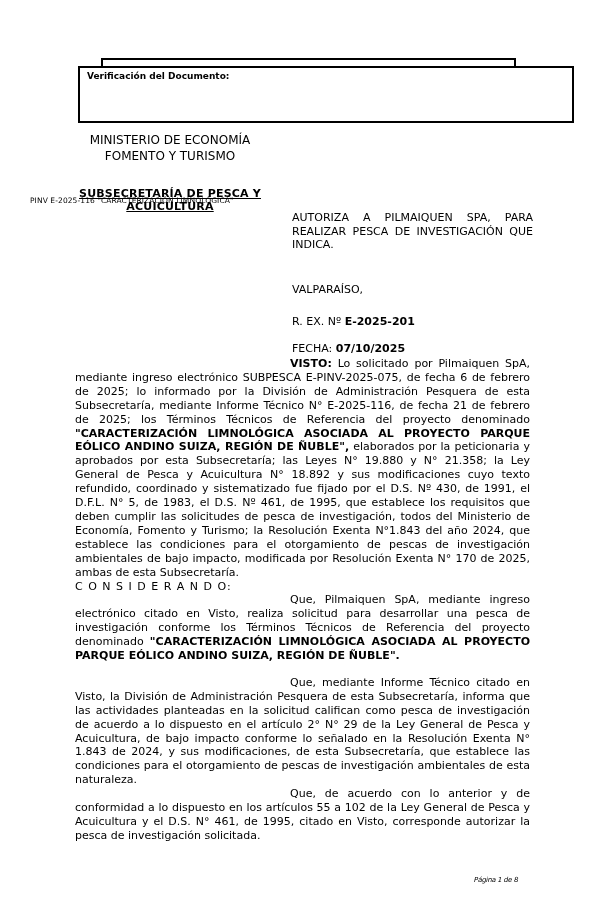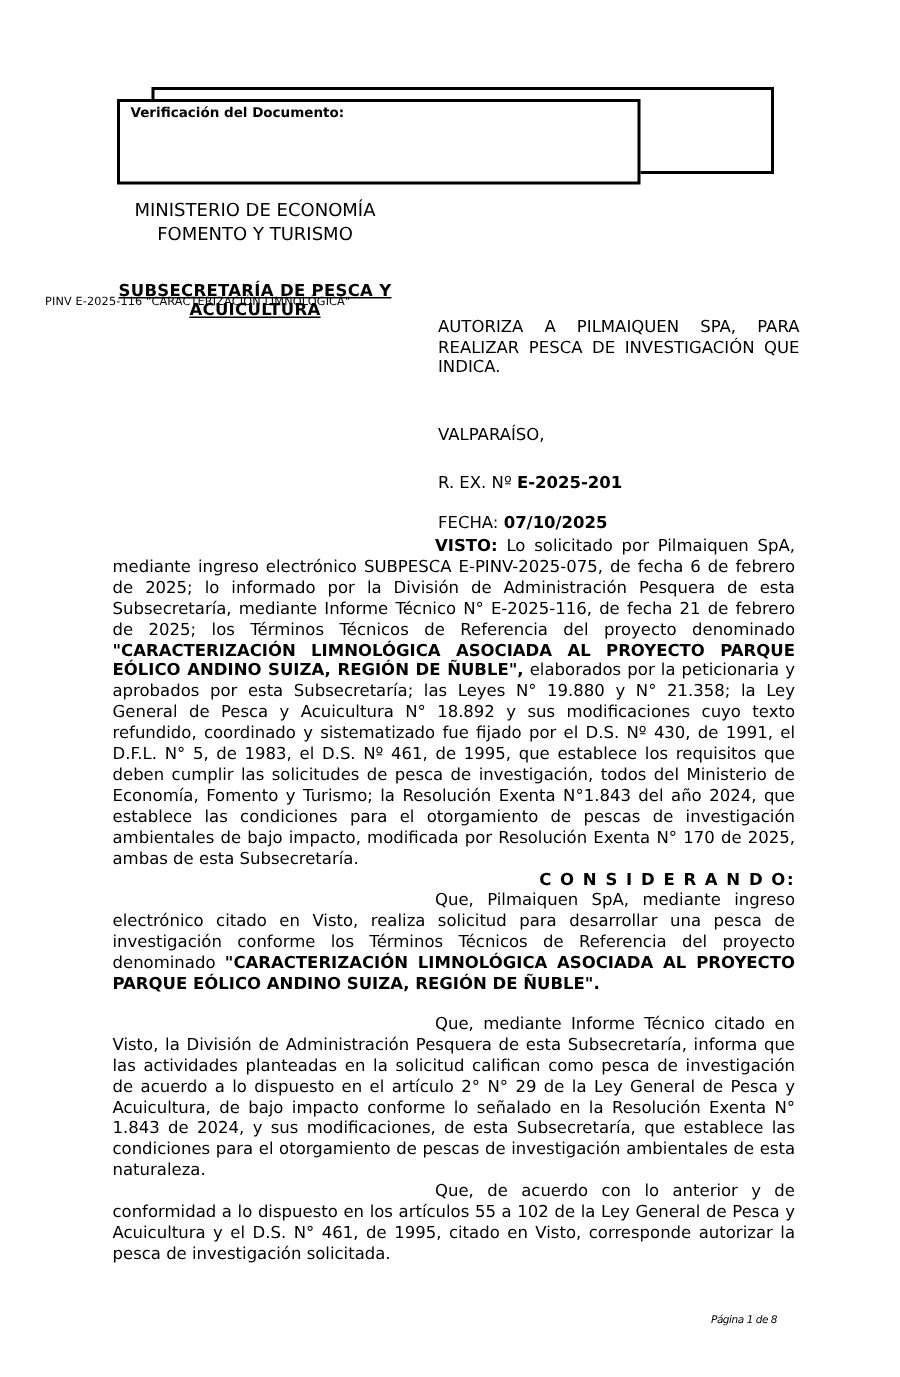--- a/index.html
+++ b/index.html
@@ -9,21 +9,21 @@
     background:#ffffff;
     font-family:"DejaVu Sans",sans-serif;
     color:#000;
     overflow:hidden;
     margin:0 auto;
   }
   
   .verif-wrap{position:absolute;left:78px;top:58px;width:442px;height:66px;}
   .verif-outer{position:absolute;left:23px;top:0;width:415px;height:58px;border:2px solid #000;box-sizing:border-box;}
   .verif-box{
-    position:absolute;left:0;top:8px;width:349px;height:57px;
+    position:absolute;left:0;top:8px;width:496px;height:57px;
     background:#fff;border:2px solid #000;box-sizing:border-box;
     padding:3px 5px 0 7px;
   }
   .verif-title{font-size:9px;font-weight:bold;line-height:11px;}
   .verif-list{margin:0;padding:0;list-style:none;}
   .verif-list li{
     position:relative;
     font-size:8px;font-weight:bold;line-height:11.3px;
     padding-left:24px;letter-spacing:-0.25px;white-space:nowrap;
   }
@@ -52,21 +52,21 @@
   .b{font-weight:bold;}
   
   .doc-body{
     position:absolute;left:75px;top:357px;width:455px;
     font-size:11px;line-height:13.9px;text-align:justify;
   }
   .doc-body p{margin:0;text-indent:215px;}
   .doc-body p.gap{margin-bottom:13px;}
   .considerando{
     margin:0 0 13px;
-    text-align:right;font-weight:bold;
+    text-align:left;font-weight:normal;
     text-indent:0 !important;
     letter-spacing:1px;
   }
   
   .page-num{
     position:absolute;left:474px;top:876px;
     font-size:7px;letter-spacing:-0.3px;font-style:italic;
   }
 </style>
 </head>

